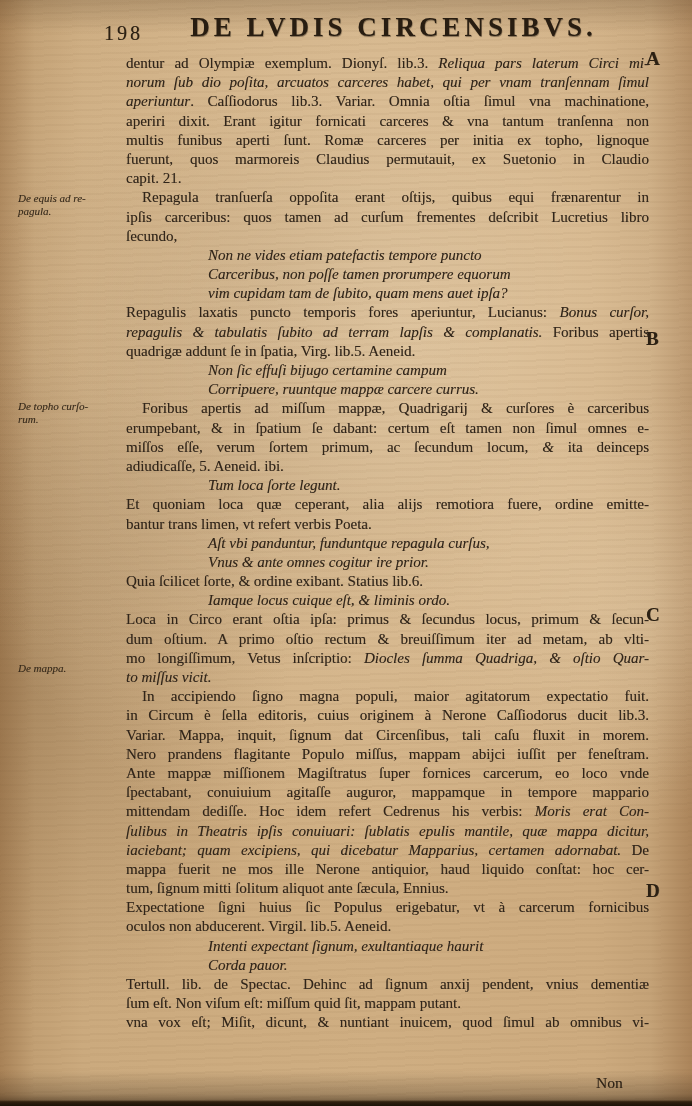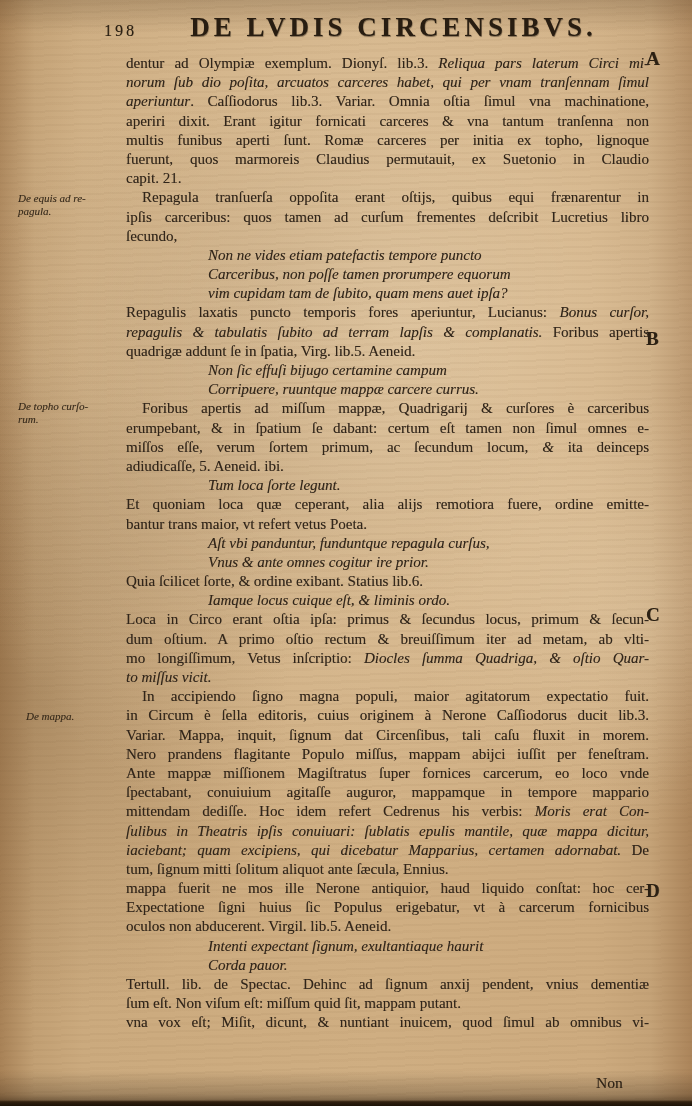--- a/index.html
+++ b/index.html
@@ -13,21 +13,21 @@
       repeating-linear-gradient(178deg, rgba(110,80,45,.055) 0 2px, rgba(0,0,0,0) 2px 6px, rgba(140,105,65,.05) 6px 9px, rgba(0,0,0,0) 9px 14px),
       radial-gradient(130% 90% at 58% 30%, rgba(240,219,186,.55) 0%, rgba(240,219,186,0) 55%),
       radial-gradient(70% 26% at 40% 24%, rgba(96,68,38,.14) 0%, rgba(96,68,38,0) 60%),
       radial-gradient(80% 30% at 30% 42%, rgba(96,68,38,.16) 0%, rgba(96,68,38,0) 62%),
       radial-gradient(60% 50% at 6% 62%, rgba(90,62,34,.22) 0%, rgba(90,62,34,0) 60%),
       radial-gradient(50% 30% at 92% 55%, rgba(235,214,180,.30) 0%, rgba(0,0,0,0) 65%),
       linear-gradient(90deg, #a88257 0%, #c2a074 5%, #cbaa7e 12%, #cfae82 55%, #cdab7f 86%, #c4a277 94%, #ab845a 100%),
       #c7a478;
   }
   .pagenum{
-    position:absolute;left:104px;top:22px;font-size:16px;letter-spacing:3px;
+    position:absolute;left:104px;top:22px;font-size:20px;letter-spacing:3px;
     color:#2b2013;text-shadow:.4px .4px .6px rgba(43,32,19,.4);
   }
   .title{
     position:absolute;left:150px;right:55px;top:12px;text-align:center;
     font-size:27px;font-weight:bold;letter-spacing:4px;color:#281d11;
     text-shadow:.5px .5px .7px rgba(40,29,17,.45);
   }
   .text-block{
     position:absolute;left:101px;top:54px;width:548px;
     font-size:15px;color:#30251a;
@@ -36,21 +36,21 @@
   .line{height:19.2px;line-height:19.2px;white-space:nowrap;margin-left:25px;}
   .line.j{white-space:normal;text-align:justify;text-align-last:justify;height:19.2px;overflow:visible;}
   .line.first{padding-left:16px;}
   .line.verse{padding-left:82px;}
   .it{font-style:italic;}
   .mnote{
     position:absolute;left:18px;width:82px;
     font-style:italic;font-size:11px;line-height:13px;color:#372a1b;
     white-space:pre-line;text-shadow:.3px .3px .4px rgba(55,42,27,.35);
   }
-  .mn1{top:192px;} .mn2{top:400px;} .mn3{top:710px;margin-left:8px;}
+  .mn1{top:192px;} .mn2{top:400px;} .mn3{top:662px;}
   .mletter{
     position:absolute;left:646px;width:24px;text-align:left;
     font-size:19px;font-weight:bold;color:#2b2013;
     text-shadow:.4px .4px .5px rgba(43,32,19,.4);
   }
   .mlA{top:48px;} .mlB{top:328px;} .mlC{top:604px;} .mlD{top:880px;}
   .catchword{
     position:absolute;left:596px;top:1074px;font-size:15.5px;color:#2f2418;
     text-shadow:.3px .3px .5px rgba(46,32,18,.4);
   }
@@ -95,40 +95,40 @@
       <div class="line j"><span class="it">repagulis &amp; tabulatis ſubito ad terram lapſis &amp; complanatis.</span><span> Foribus apertis</span></div>
       <div class="line"><span>quadrigæ addunt ſe in ſpatia, Virg. lib.5. Aeneid.</span></div>
       <div class="line verse"><span class="it">Non ſic effuſi bijugo certamine campum</span></div>
       <div class="line verse"><span class="it">Corripuere, ruuntque mappæ carcere currus.</span></div>
       <div class="line first j"><span>Foribus apertis ad miſſum mappæ, Quadrigarij &amp; curſores è carceribus</span></div>
       <div class="line j"><span>erumpebant, &amp; in ſpatium ſe dabant: certum eſt tamen non ſimul omnes e-</span></div>
       <div class="line j"><span>miſſos eſſe, verum ſortem primum, ac ſecundum locum, </span><span class="it">&amp;</span><span> ita deinceps</span></div>
       <div class="line"><span>adiudicaſſe, 5. Aeneid. ibi.</span></div>
       <div class="line verse"><span class="it">Tum loca ſorte legunt.</span></div>
       <div class="line j"><span>Et quoniam loca quæ ceperant, alia alijs remotiora fuere, ordine emitte-</span></div>
-      <div class="line"><span>bantur trans maior, vt refert vetus Poeta.</span></div>
+      <div class="line"><span>bantur trans limen, vt refert verbis Poeta.</span></div>
       <div class="line verse"><span class="it">Aſt vbi panduntur, funduntque repagula curſus,</span></div>
       <div class="line verse"><span class="it">Vnus &amp; ante omnes cogitur ire prior.</span></div>
       <div class="line"><span>Quia ſcilicet ſorte, &amp; ordine exibant. Statius lib.6.</span></div>
       <div class="line verse"><span class="it">Iamque locus cuique eſt, &amp; liminis ordo.</span></div>
       <div class="line j"><span>Loca in Circo erant oſtia ipſa: primus &amp; ſecundus locus, primum &amp; ſecun-</span></div>
       <div class="line j"><span>dum oſtium. A primo oſtio rectum &amp; breuiſſimum iter ad metam, ab vlti-</span></div>
       <div class="line j"><span>mo longiſſimum, Vetus inſcriptio: </span><span class="it">Diocles ſumma Quadriga, &amp; oſtio Quar-</span></div>
       <div class="line"><span class="it">to miſſus vicit.</span></div>
       <div class="line first j"><span>In accipiendo ſigno magna populi, maior agitatorum expectatio fuit.</span></div>
       <div class="line j"><span>in Circum è ſella editoris, cuius originem à Nerone Caſſiodorus ducit lib.3.</span></div>
       <div class="line j"><span>Variar. Mappa, inquit, ſignum dat Circenſibus, tali caſu fluxit in morem.</span></div>
       <div class="line j"><span>Nero prandens flagitante Populo miſſus, mappam abijci iuſſit per feneſtram.</span></div>
       <div class="line j"><span>Ante mappæ miſſionem Magiſtratus ſuper fornices carcerum, eo loco vnde</span></div>
       <div class="line j"><span>ſpectabant, conuiuium agitaſſe auguror, mappamque in tempore mappario</span></div>
       <div class="line j"><span>mittendam dediſſe. Hoc idem refert Cedrenus his verbis: </span><span class="it">Moris erat Con-</span></div>
       <div class="line j"><span class="it">ſulibus in Theatris ipſis conuiuari: ſublatis epulis mantile, quæ mappa dicitur,</span></div>
       <div class="line j"><span class="it">iaciebant; quam excipiens, qui dicebatur Mapparius, certamen adornabat.</span><span> De</span></div>
+      <div class="line j"><span>mappa fuerit ne mos ille Nerone antiquior, haud liquido conſtat: hoc cer-</span></div>
       <div class="line"><span>tum, ſignum mitti ſolitum aliquot ante ſæcula, Ennius.</span></div>
-      <div class="line j"><span>mappa fuerit ne mos ille Nerone antiquior, haud liquido conſtat: hoc cer-</span></div>
       <div class="line j"><span>Expectatione ſigni huius ſic Populus erigebatur, vt à carcerum fornicibus</span></div>
       <div class="line"><span>oculos non abducerent. Virgil. lib.5. Aeneid.</span></div>
       <div class="line verse"><span class="it">Intenti expectant ſignum, exultantiaque haurit</span></div>
       <div class="line verse"><span class="it">Corda pauor.</span></div>
       <div class="line j"><span>Tertull. lib. de Spectac. Dehinc ad ſignum anxij pendent, vnius dementiæ</span></div>
       <div class="line"><span>ſum eſt. Non viſum eſt: miſſum quid ſit, mappam putant.</span></div>
       <div class="line j"><span>vna vox eſt; Miſit, dicunt, &amp; nuntiant inuicem, quod ſimul ab omnibus vi-</span></div>
     </main>
 
   <div class="catchword">Non</div>

